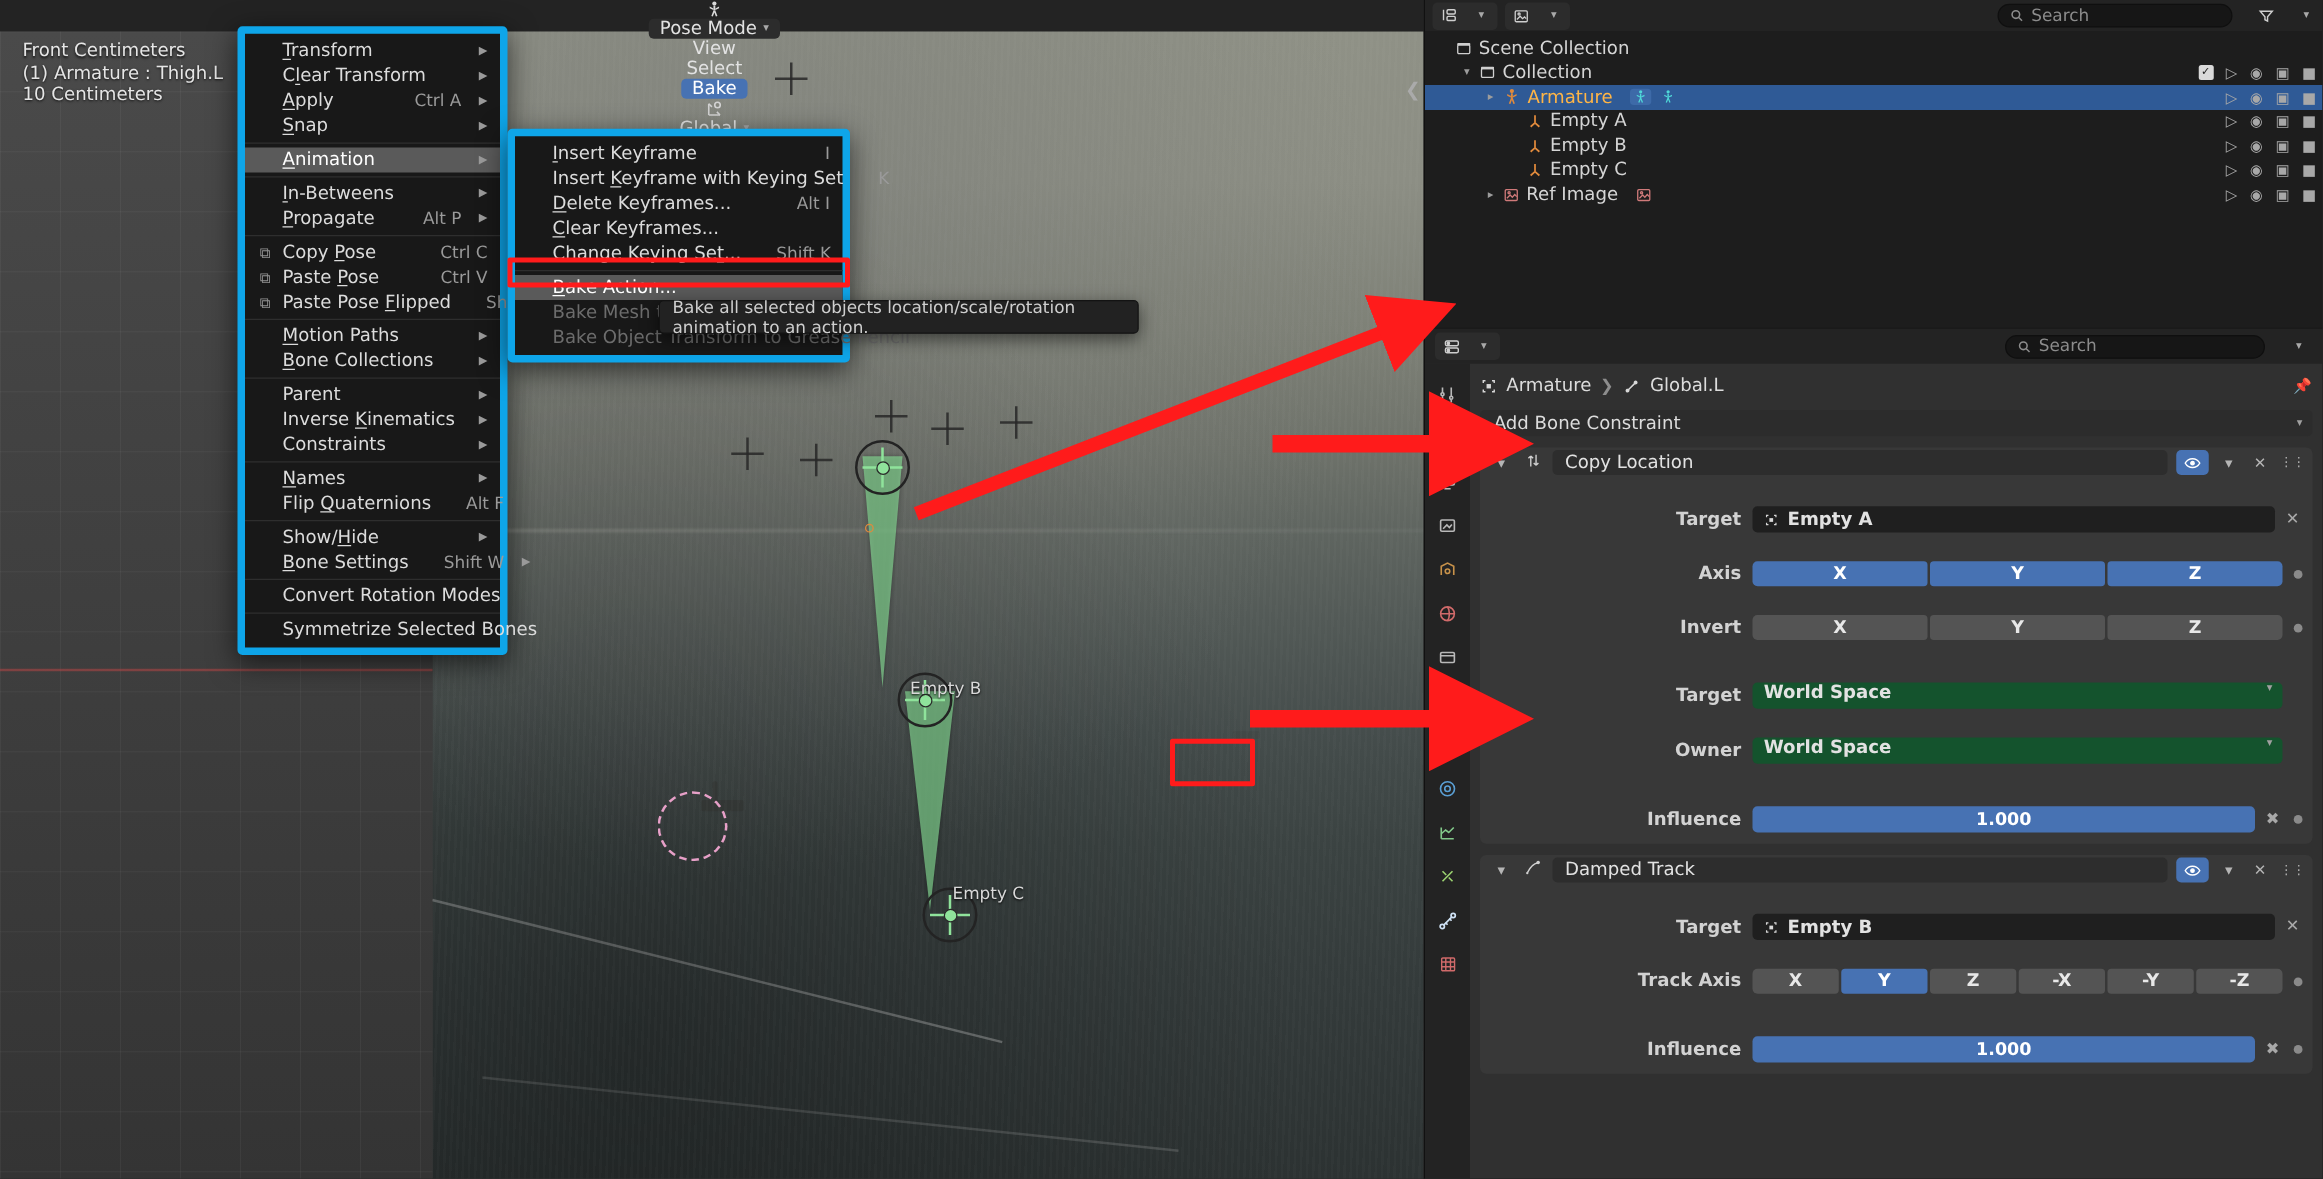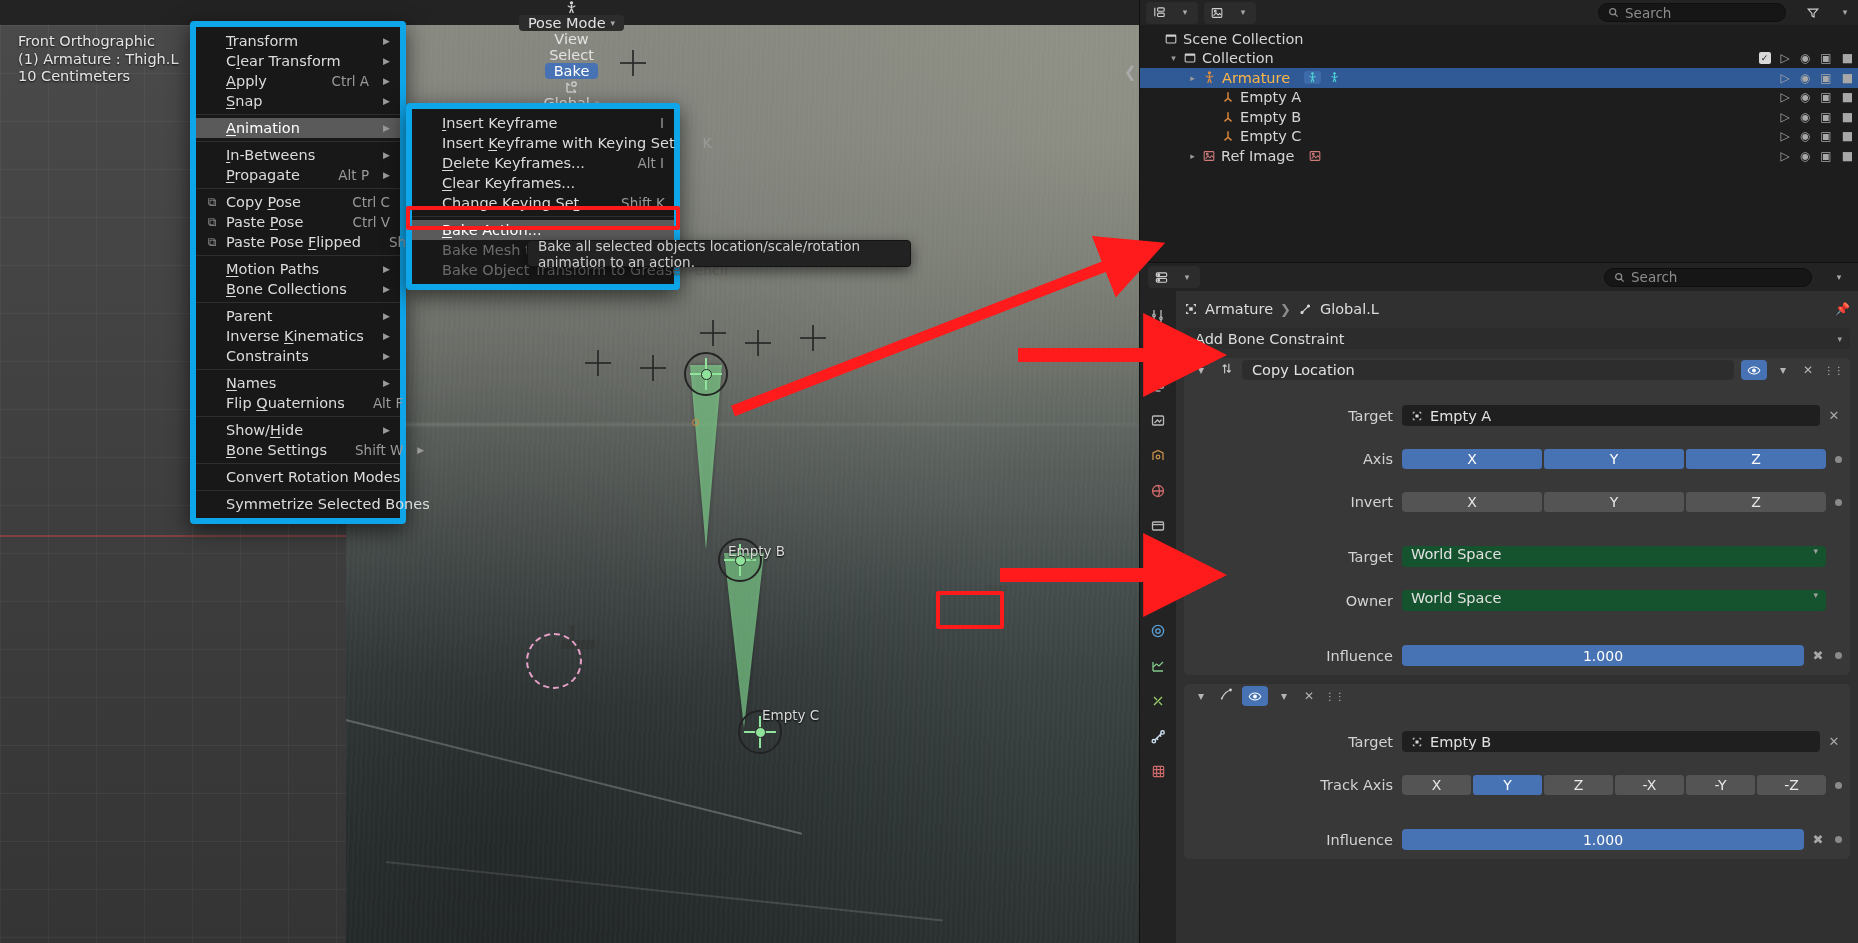--- a/index.html
+++ b/index.html
@@ -232,21 +232,21 @@
 
   .cpanel{ margin-top:9px; background:#383838; border-radius:5px; padding-bottom:9px; }
   .cp-head{ height:24px; display:flex; align-items:center; gap:7px; padding:0 8px; }
   .cp-title{
     flex:1 1 auto; height:20px; background:#2d2d2d; border-radius:4px;
     display:flex; align-items:center; padding:0 10px; font-size:14.5px; color:#e2e2e2;
   }
   .cp-eye{ width:26px; height:20px; background:#4772b3; border-radius:4px; display:flex; align-items:center; justify-content:center;}
   .cp-ico{ width:18px; text-align:center; color:#b5b5b5; font-size:12px; }
 
-  .row{ display:flex; align-items:center; margin-top:5px; padding:18px 8px 0 0; }
+  .row{ display:flex; align-items:center; margin-top:5px; padding:18px 8px 0 0;font-weight:bold; }
   .rlabel{ width:218px; text-align:right; padding-right:9px; font-size:14.5px; color:#d2d2d2; flex:0 0 218px;}
   .rfield{ flex:1 1 auto; display:flex; align-items:center; gap:2px; }
   .txtfield{
     flex:1 1 auto; height:21px; background:#1f1f1f; border-radius:4px;
     display:flex; align-items:center; gap:7px; padding:0 9px; font-size:14.5px; color:#e2e2e2;
   }
   .dropfield{
     flex:1 1 auto; height:21px; background:#14532d; border-radius:4px;
     display:flex; padding:0 9px; font-size:14.5px; color:#e2e2e2;
     position:relative;
@@ -304,21 +304,21 @@
   <div class="joint" style="left:718px;top:513px;"><span class="plus"></span><span class="inner"></span></div>
   <div class="joint" style="left:738px;top:685px;"><span class="plus"></span><span class="inner"></span></div>
 
   <div class="origin-dot" style="left:692px;top:394px;"></div>
   <div class="dashCircle" style="left:526px;top:608px;"></div>
 
   <div class="emptyLbl" style="left:728px;top:518px;">Empty B</div>
   <div class="emptyLbl" style="left:762px;top:682px;">Empty C</div>
 
   <div class="vp-text">
-    <div>Front Orthographic</div>
+    <div>Front Centimeters</div>
     <div>(1) Armature : Thigh.L</div>
     <div>10 Centimeters</div>
   </div>
 
   <div class="vp-collapse">❮</div>
 </div>
 
 <div class="vp-header">
   <div class="icobox">
     <svg width="15" height="15" viewBox="0 0 16 16">
@@ -1017,20 +1017,21 @@
     <div class="cpanel">
       <div class="cp-head">
         <span class="cp-ico">▾</span>
         <span class="cp-ico">
           <svg width="15" height="15" viewBox="0 0 16 16" fill="none" stroke="#d0d0d0" stroke-width="1.2">
               <path d="M3 12c3-6 6-8 9-8.6"></path>
               <circle cx="12.3" cy="3.2" r="1.5" fill="#d0d0d0" stroke="none"></circle>
               <circle cx="3" cy="12.2" r="1" fill="#d0d0d0" stroke="none"></circle>
             </svg>
         </span>
+        <div class="cp-title">Damped Track</div>
         <div class="cp-eye">
           <svg width="14" height="11" viewBox="0 0 18 13" fill="none" stroke="#fff" stroke-width="1.3">
               <path d="M1.5 6.5S4 2 9 2s7.5 4.5 7.5 4.5S14 11 9 11 1.5 6.5 1.5 6.5z"></path>
               <circle cx="9" cy="6.5" r="1.8" fill="#fff"></circle>
             </svg>
         </div>
         <span class="cp-ico">▾</span>
         <span class="cp-ico">✕</span>
         <span class="cp-ico" style="font-size:10px;">⋮⋮</span>
       </div>

